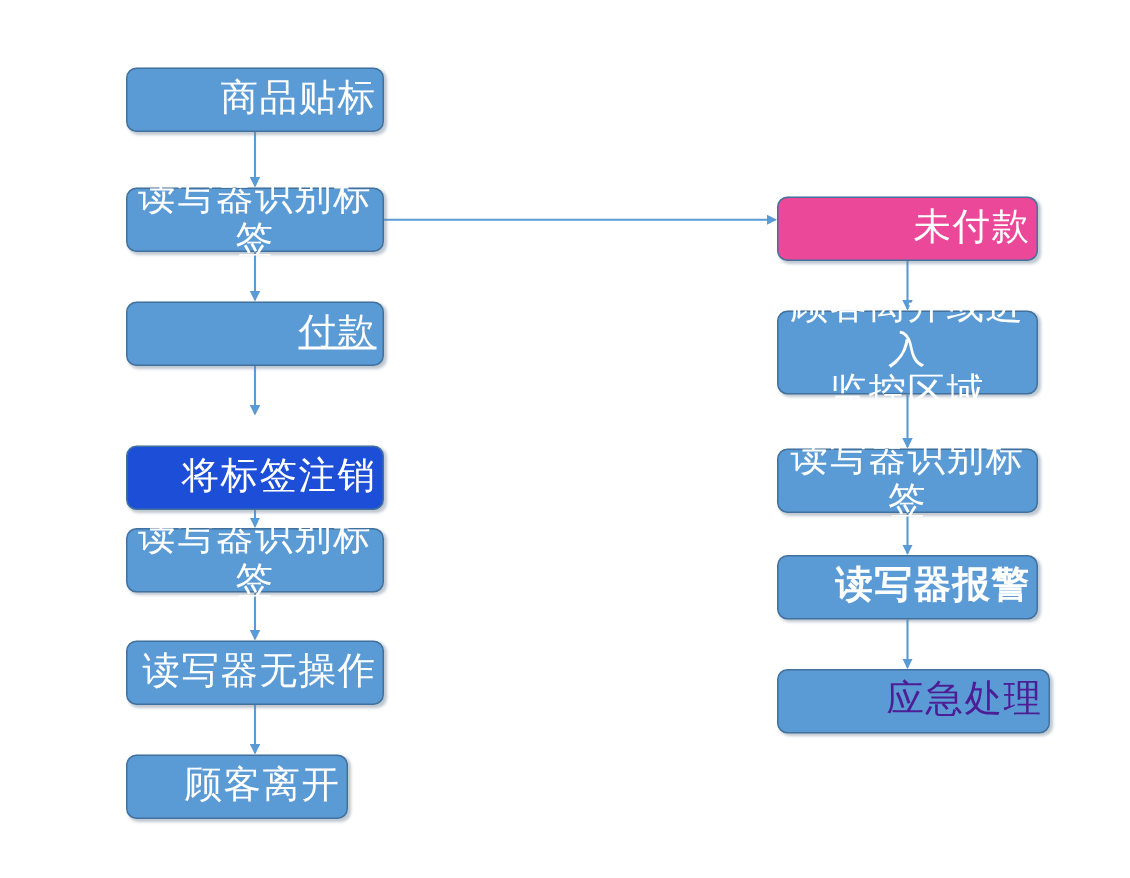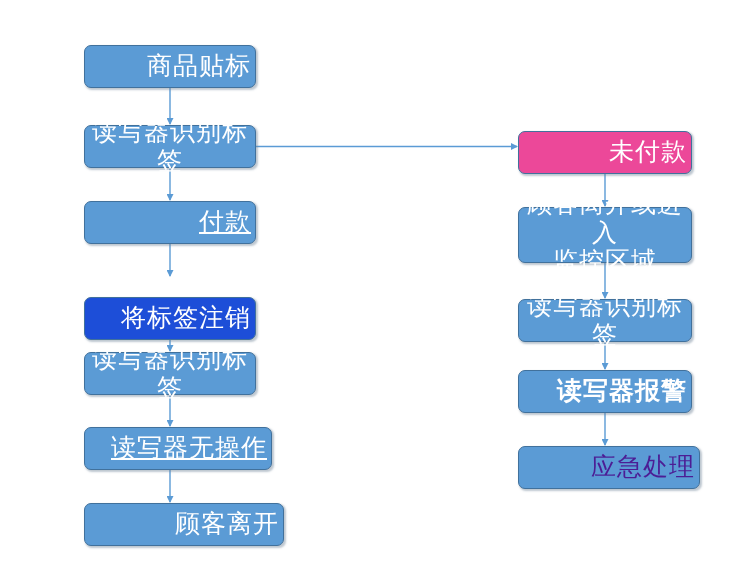--- a/index.html
+++ b/index.html
@@ -85,24 +85,24 @@
       </div>
       <div class="node" style="left: 84px; top: 201px; width: 172px; height: 43px; background: rgb(91, 155, 213); border-color: rgb(65, 113, 156); color: rgb(255, 255, 255); text-decoration: underline;">
         <span class="label">付款</span>
       </div>
       <div class="node" style="left: 84px; top: 277px; width: 172px; height: 43px; background: #1d4ed8; border-color: rgb(65, 113, 156); color: rgb(255, 255, 255); margin-top: 20px;">
         <span class="label">将标签注销</span>
       </div>
       <div class="node" style="left: 84px; top: 352px; width: 172px; height: 43px; background: rgb(91, 155, 213); border-color: rgb(65, 113, 156); color: rgb(255, 255, 255);">
         <span class="label">读写器识别标签</span>
       </div>
-      <div class="node" style="left: 84px; top: 427px; width: 188px; height: 43px; background: rgb(91, 155, 213); border-color: rgb(65, 113, 156); color: rgb(255, 255, 255); text-decoration: underline;">
+      <div class="node" style="left: 84px; top: 427px; width: 172px; height: 43px; background: rgb(91, 155, 213); border-color: rgb(65, 113, 156); color: rgb(255, 255, 255);">
         <span class="label">读写器无操作</span>
       </div>
-      <div class="node" style="left: 84px; top: 503px; width: 200px; height: 43px; background: rgb(91, 155, 213); border-color: rgb(65, 113, 156); color: rgb(255, 255, 255);">
+      <div class="node" style="left: 84px; top: 503px; width: 148px; height: 43px; background: rgb(91, 155, 213); border-color: rgb(65, 113, 156); color: rgb(255, 255, 255);">
         <span class="label">顾客离开</span>
       </div>
       <div class="node" style="left: 518px; top: 131px; width: 174px; height: 43px; background: #ec4899; border-color: rgb(65, 113, 156); color: rgb(255, 255, 255);">
         <span class="label">未付款</span>
       </div>
       <div class="node" style="left: 518px; top: 207px; width: 174px; height: 56px; background: rgb(91, 155, 213); border-color: rgb(65, 113, 156); color: rgb(255, 255, 255); font-family: Liberation Mono, monospace;">
         <span class="label">顾客离开或进入
 监控区域</span>
       </div>
       <div class="node" style="left: 518px; top: 299px; width: 174px; height: 43px; background: rgb(91, 155, 213); border-color: rgb(65, 113, 156); color: rgb(255, 255, 255);">

